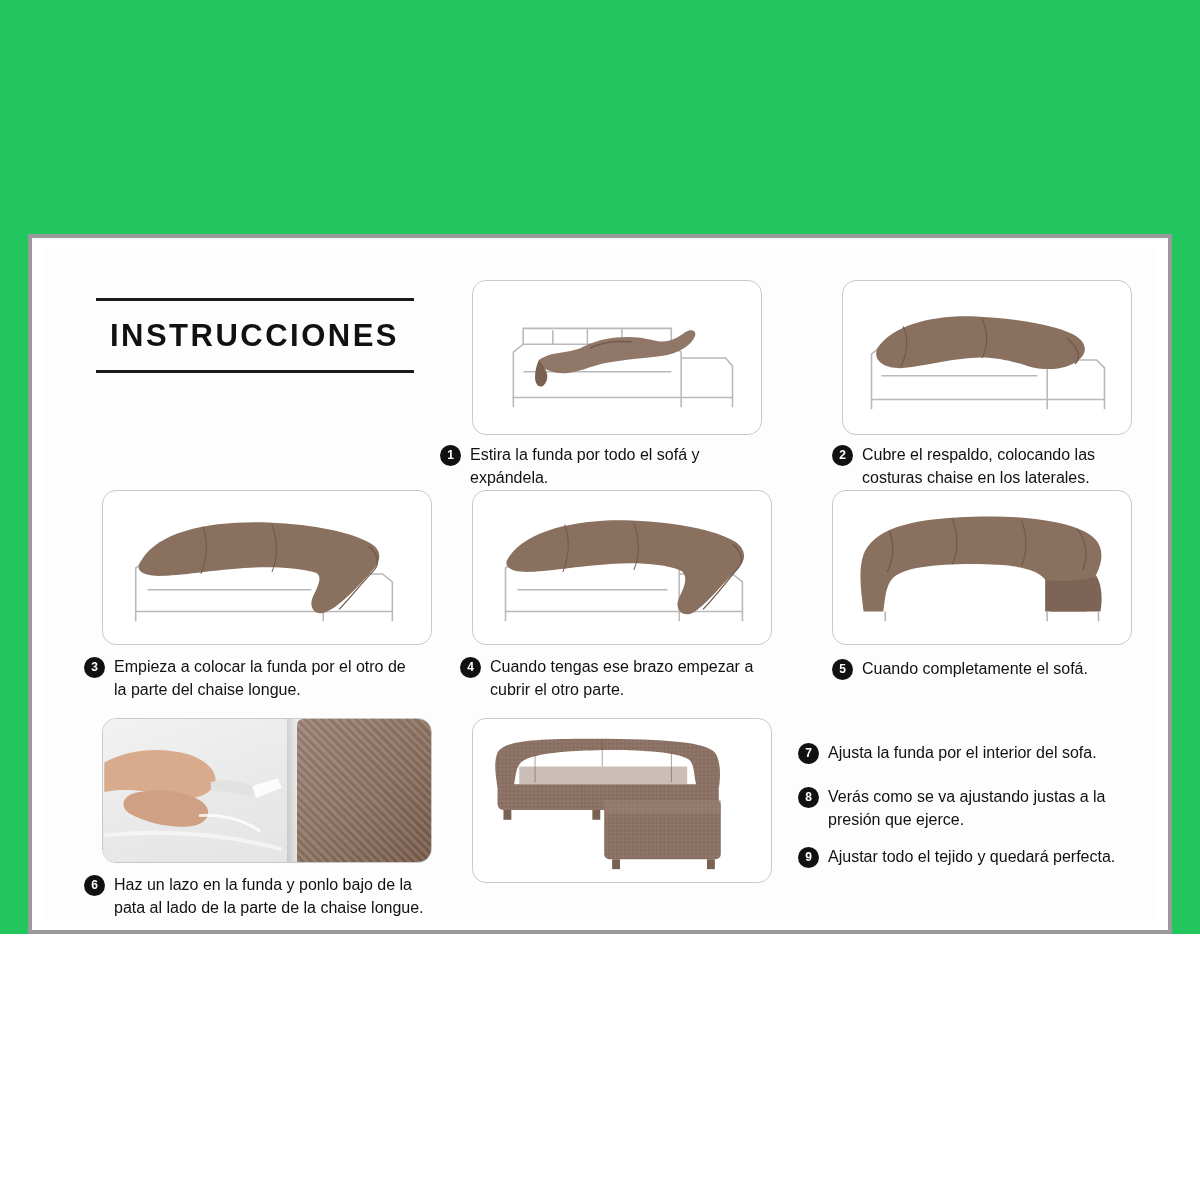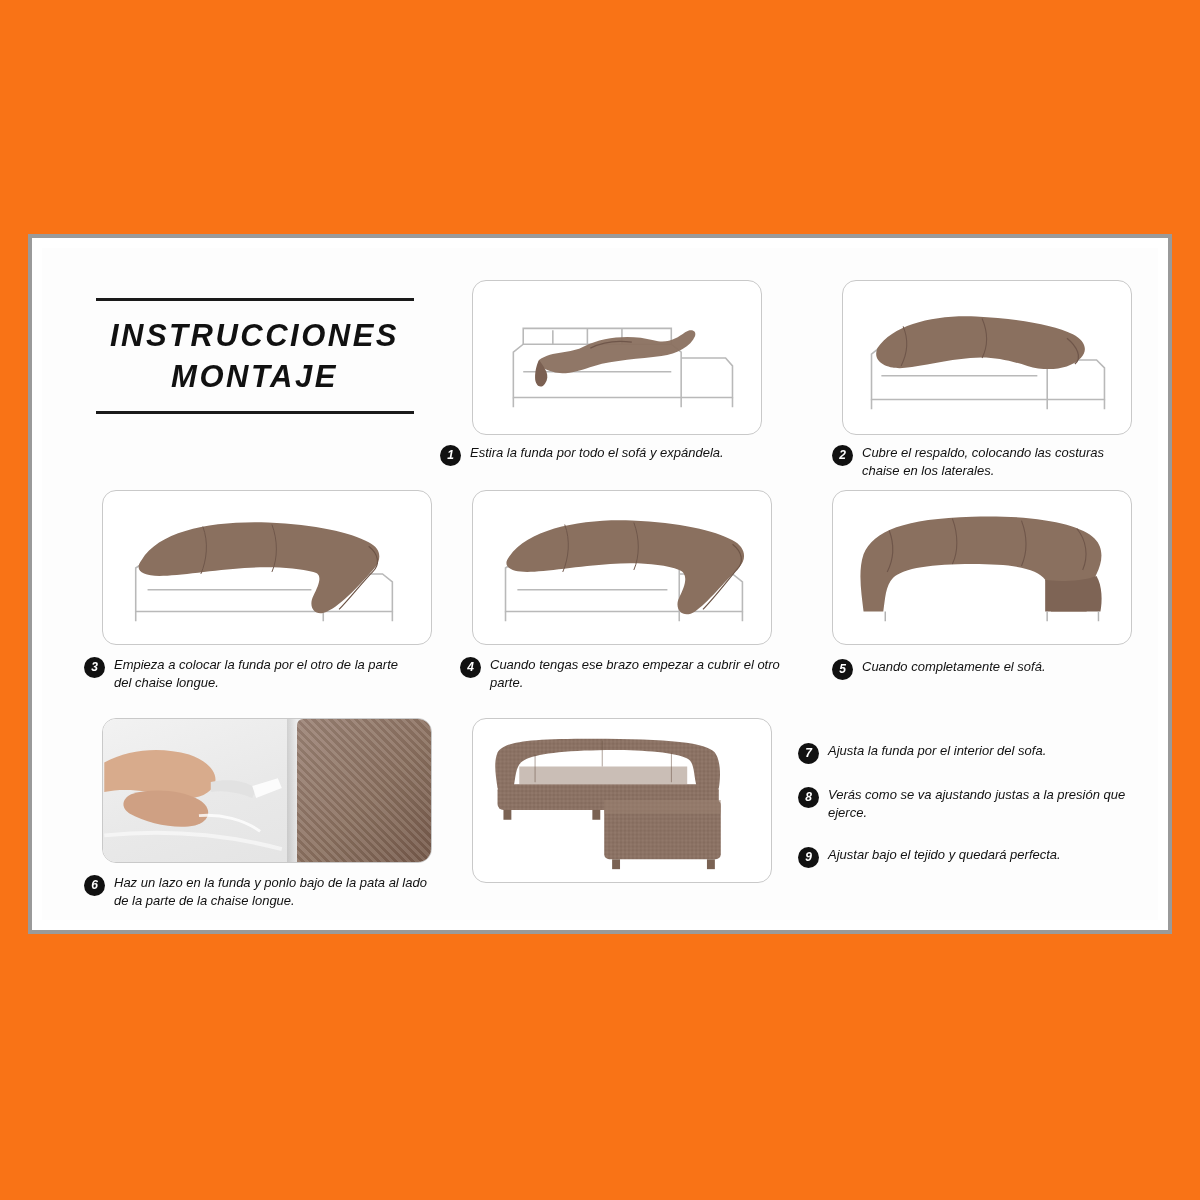--- a/index.html
+++ b/index.html
@@ -6,24 +6,23 @@
     margin: 0;
     padding: 0;
     background: #ffffff;
     width: 1200px;
     height: 1200px;
     font-family: "Liberation Sans", sans-serif;
   }
   #page {
     position: relative;
     width: 1200px;
-    height: 1200px;
-    background: #f97316;
+    height: 934px;
+    background: #22c55e;
     overflow: hidden;
-    font-style: italic;
   }
   
   #sheet {
     position: absolute;
     left: 28px;
     top: 234px;
     width: 1144px;
     height: 700px;
     background: #ffffff;
     border: 4px solid #9a9a9a;
@@ -87,21 +86,21 @@
     border-radius: 50%;
     background: #111111;
     color: #ffffff;
     font-size: 12px;
     font-weight: bold;
     line-height: 21px;
     text-align: center;
     margin-top: 1px;
   }
   .caption {
-    font-size: 13px;
+    font-size: 16px;
     color: #111111;
     line-height: 1.42;
   }
 
   
   .photo-bg {
     position: absolute;
     inset: 0;
     background: linear-gradient(160deg,#f2f2f2 0%,#e9e9e9 45%,#e2e2e2 100%);
   }
@@ -125,21 +124,20 @@
 </head>
 <body>
 
 <div id="page">
   <div id="sheet">
     <div id="sheet-inner">
 
       <div id="title-block">
         <div id="title-rule-top"></div>
         <div class="title-line">INSTRUCCIONES</div>
-        <div class="title-line">MONTAJE</div>
         <div id="title-rule-bottom"></div>
       </div>
 
       <div class="panel" style="left:430px; top:32px; width:290px; height:155px;">
         <svg viewBox="0 0 290 155" xmlns="http://www.w3.org/2000/svg">
           <g fill="none" stroke="#b9b9b9" stroke-width="1.6">
             <path d="M40 118 L40 72 L50 64 L200 64 L210 72 L210 118 Z"></path>
             <path d="M50 64 L50 48 L200 48 L200 64"></path>
             <path d="M80 50 L80 64 M115 48 L115 64 M150 48 L150 64"></path>
             <path d="M210 78 L255 78 L262 86 L262 118 L210 118"></path>
@@ -282,18 +280,18 @@
       <div class="step" style="left:756px; top:494px; width:330px;">
         <div class="badge">7</div>
         <div class="caption">Ajusta la funda por el interior del sofa.</div>
       </div>
       <div class="step" style="left:756px; top:538px; width:330px;">
         <div class="badge">8</div>
         <div class="caption">Verás como se va ajustando justas a la presión que ejerce.</div>
       </div>
       <div class="step" style="left:756px; top:598px; width:335px;">
         <div class="badge">9</div>
-        <div class="caption">Ajustar bajo el tejido y quedará perfecta.</div>
+        <div class="caption">Ajustar todo el tejido y quedará perfecta.</div>
       </div>
 
     </div>
   </div>
 </div>
 
 </body></html>

